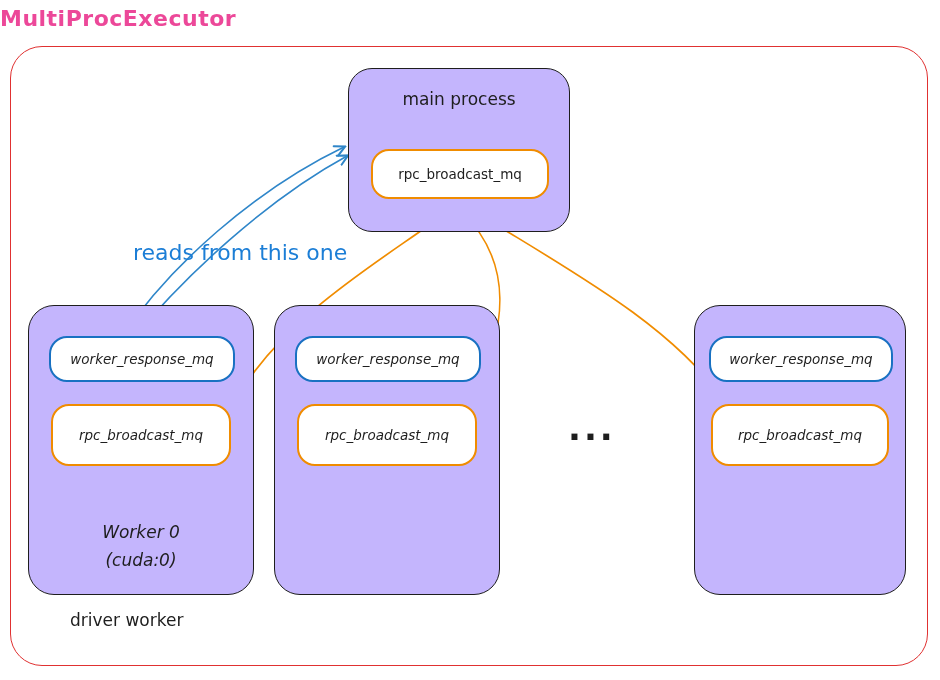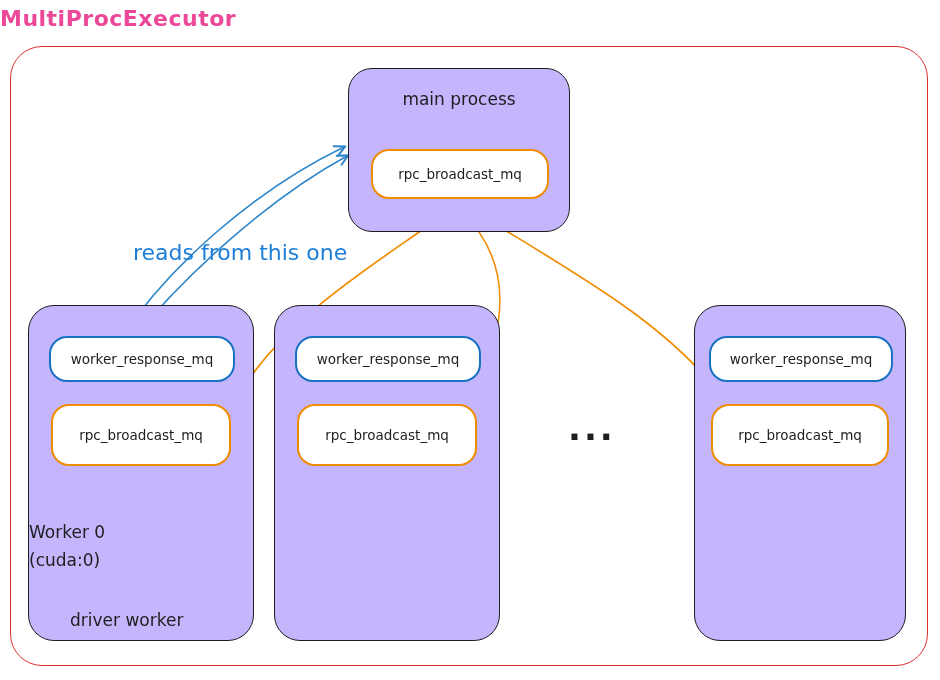--- a/index.html
+++ b/index.html
@@ -79,34 +79,35 @@
   .annotation {
     position: absolute;
     left: 133px;
     top: 196px;
     font-size: 22px;
     color: #1c7ed6;
     white-space: nowrap;
     margin-top: 44px;
   }
 
-  .worker { top: 305px; width: 226px; height: 336px; }
+  .worker { top: 305px; width: 226px; height: 290px; font-style: italic; }
   .w0 { left: 28px; }
   .w1 { left: 274px; }
   .w7 { left: 694px; width: 212px; }
 
   .worker .wq-response { left: 20px; top: 30px;  width: 186px; height: 46px; }
   .worker .wq-broadcast{ left: 22px; top: 98px;  width: 180px; height: 62px; }
   .w7 .wq-response { left: 14px; width: 184px; }
   .w7 .wq-broadcast{ left: 16px; width: 178px; }
 
   .worker-label {
     position: absolute;
     top: 212px;
     width: 100%;
+    text-align: center;
     font-size: 17px;
     line-height: 28px;
   }
 
   .ellipsis {
     position: absolute;
     left: 568px;
     top: 408px;
     font-size: 34px;
     font-weight: 700;

